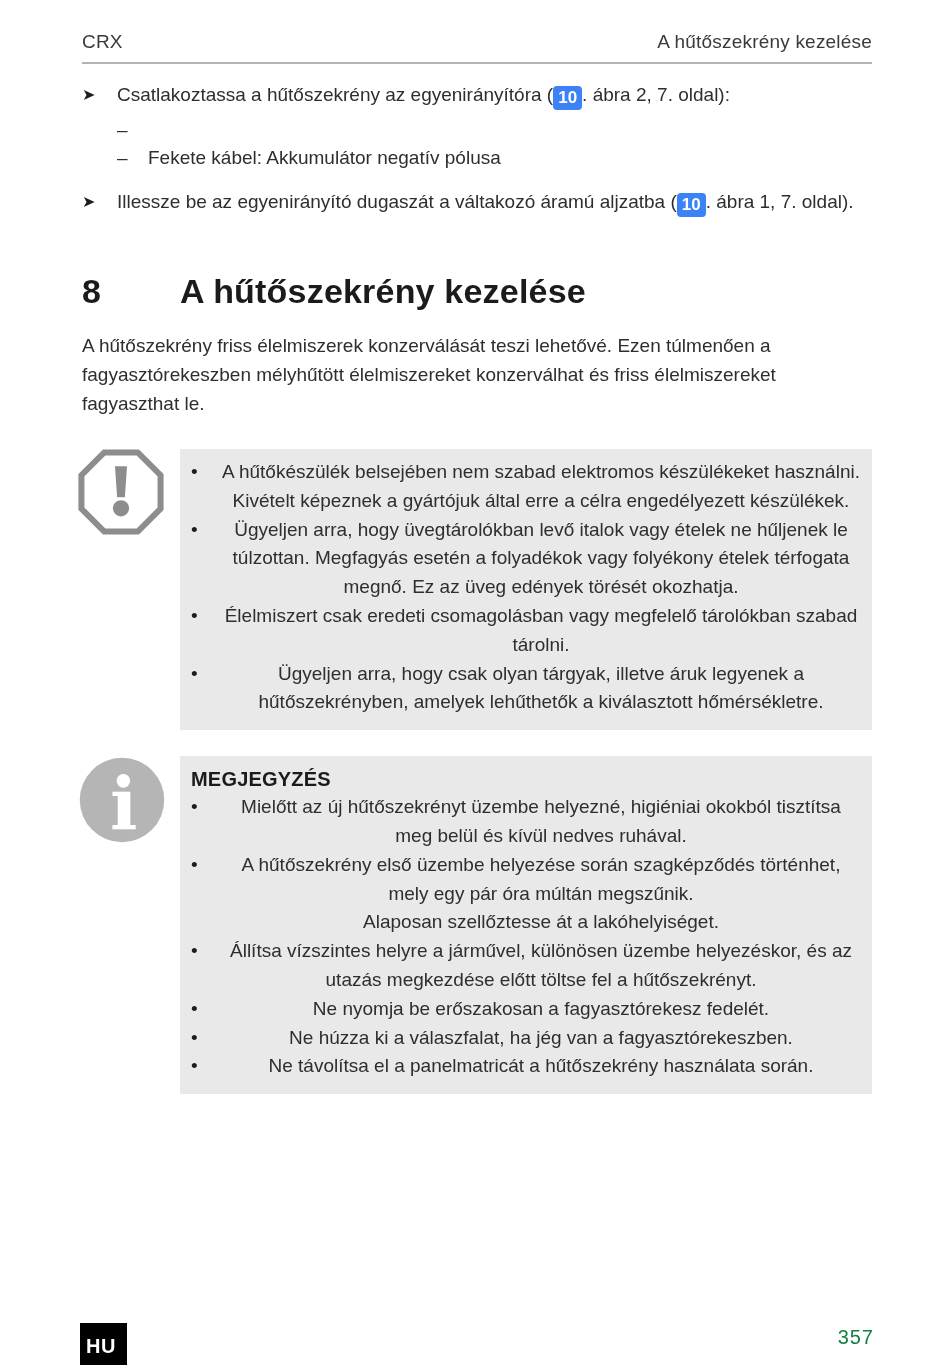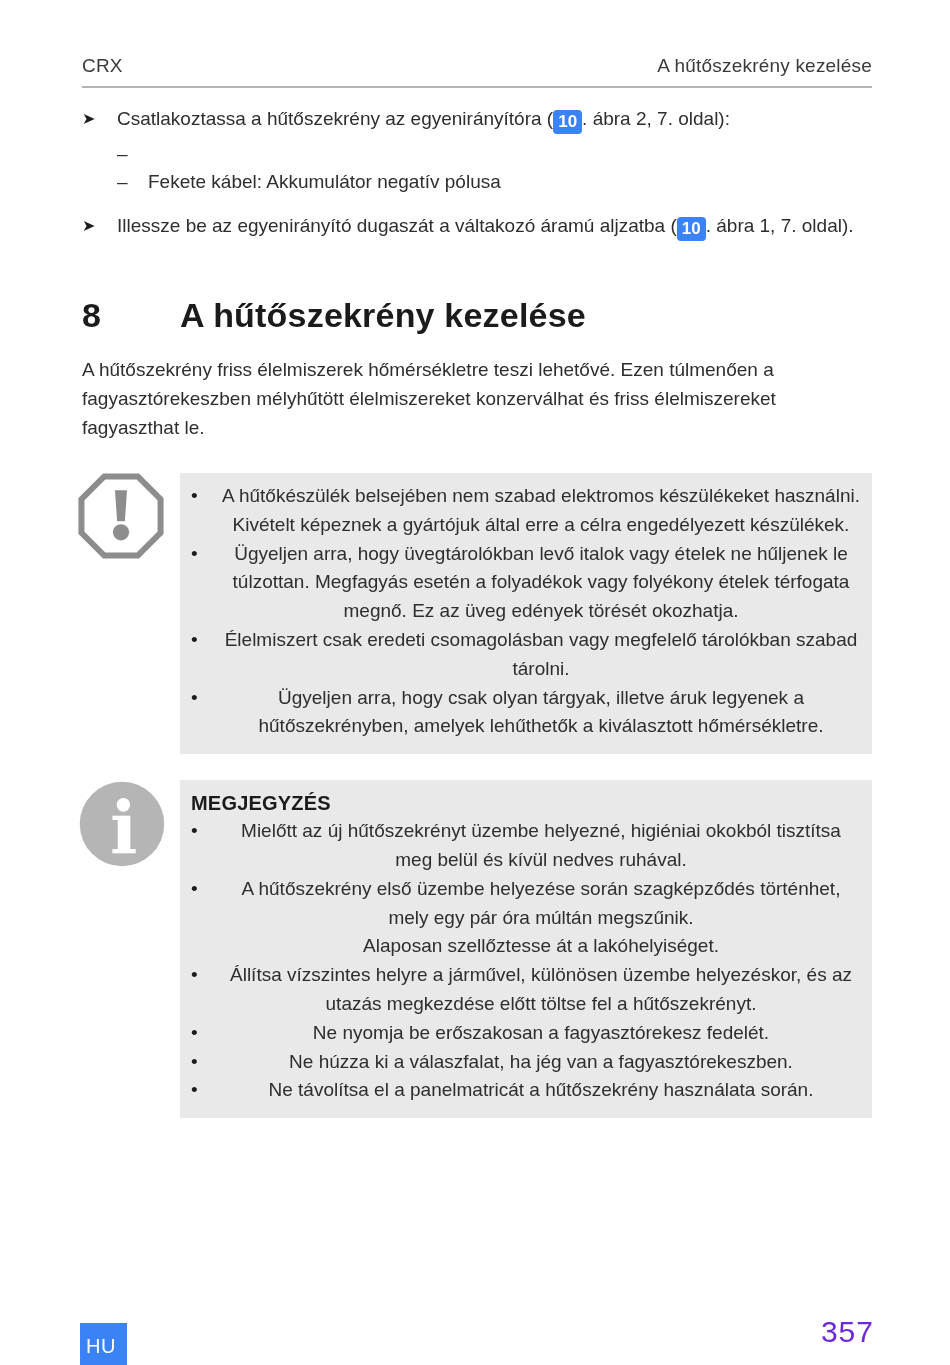--- a/index.html
+++ b/index.html
@@ -24,21 +24,20 @@
   
   .running-header {
     display: flex;
     justify-content: space-between;
     padding-top: 31px;
     padding-bottom: 9px;
     border-bottom: 2px solid #b4b4b4;
     font-size: 19px;
     color: #3a3a3a;
     letter-spacing: 0.2px;
-    margin-top: 24px;
   }
 
   
   .steps { margin-top: 17px; }
   .step { display: flex; margin-bottom: 6px; }
   .step-arrow {
     width: 35px;
     flex: 0 0 35px;
     font-size: 16px;
     line-height: 28px;
@@ -125,36 +124,36 @@
     text-align: center;
   }
 
   
   .lang-badge {
     position: absolute;
     left: 80px;
     bottom: 0;
     width: 47px;
     height: 42px;
-    background: #3b82f6;
+    background: #000000;
     color: #ffffff;
-    font-weight: 400;
+    font-weight: 700;
     font-size: 20px;
     display: flex;
     align-items: flex-end;
     padding: 0 0 7px 6px;
     letter-spacing: 0.5px;
   }
   .page-number {
     position: absolute;
     right: 76px;
     bottom: 16px;
-    font-size: 30px;
+    font-size: 20px;
     font-weight: 400;
-    color: #6d28d9;
+    color: #15803d;
     letter-spacing: 1px;
   }
 </style>
 </head>
 <body>
 
 <div class="page">
   <div class="content">
 
     <div class="running-header">
@@ -184,21 +183,21 @@
         <span class="step-text"><span>Illessze be az egyenirányító dugaszát a váltakozó áramú aljzatba (</span><span class="fig-badge">10</span><span>. ábra 1, 7. oldal).</span></span>
       </div>
 
     </div>
 
     <div class="section-heading">
       <span class="section-number">8</span>
       <span>A hűtőszekrény kezelése</span>
     </div>
 
-    <p class="intro">A hűtőszekrény friss élelmiszerek hőmérsékletre teszi lehetővé. Ezen túlmenően a fagyasztórekeszben mélyhűtött élelmiszereket konzerválhat és friss élelmiszereket fagyaszthat le.</p>
+    <p class="intro">A hűtőszekrény friss élelmiszerek konzerválását teszi lehetővé. Ezen túlmenően a fagyasztórekeszben mélyhűtött élelmiszereket konzerválhat és friss élelmiszereket fagyaszthat le.</p>
 
     <div class="admonition-wrap warning-wrap">
       <span class="admonition-icon">
         <svg width="86" height="86" viewBox="0 0 100 100" aria-hidden="true">
           <polygon points="30.5,4 69.5,4 96,30.5 96,69.5 69.5,96 30.5,96 4,69.5 4,30.5" fill="none" stroke="#8d8d8d" stroke-width="7" stroke-linejoin="miter"></polygon>
           <path d="M43 20 h14 l-2.5 36 h-9 z" fill="#8d8d8d"></path>
           <circle cx="50" cy="69" r="9.5" fill="#8d8d8d"></circle>
         </svg>
       </span>
       <div class="admonition-box">

